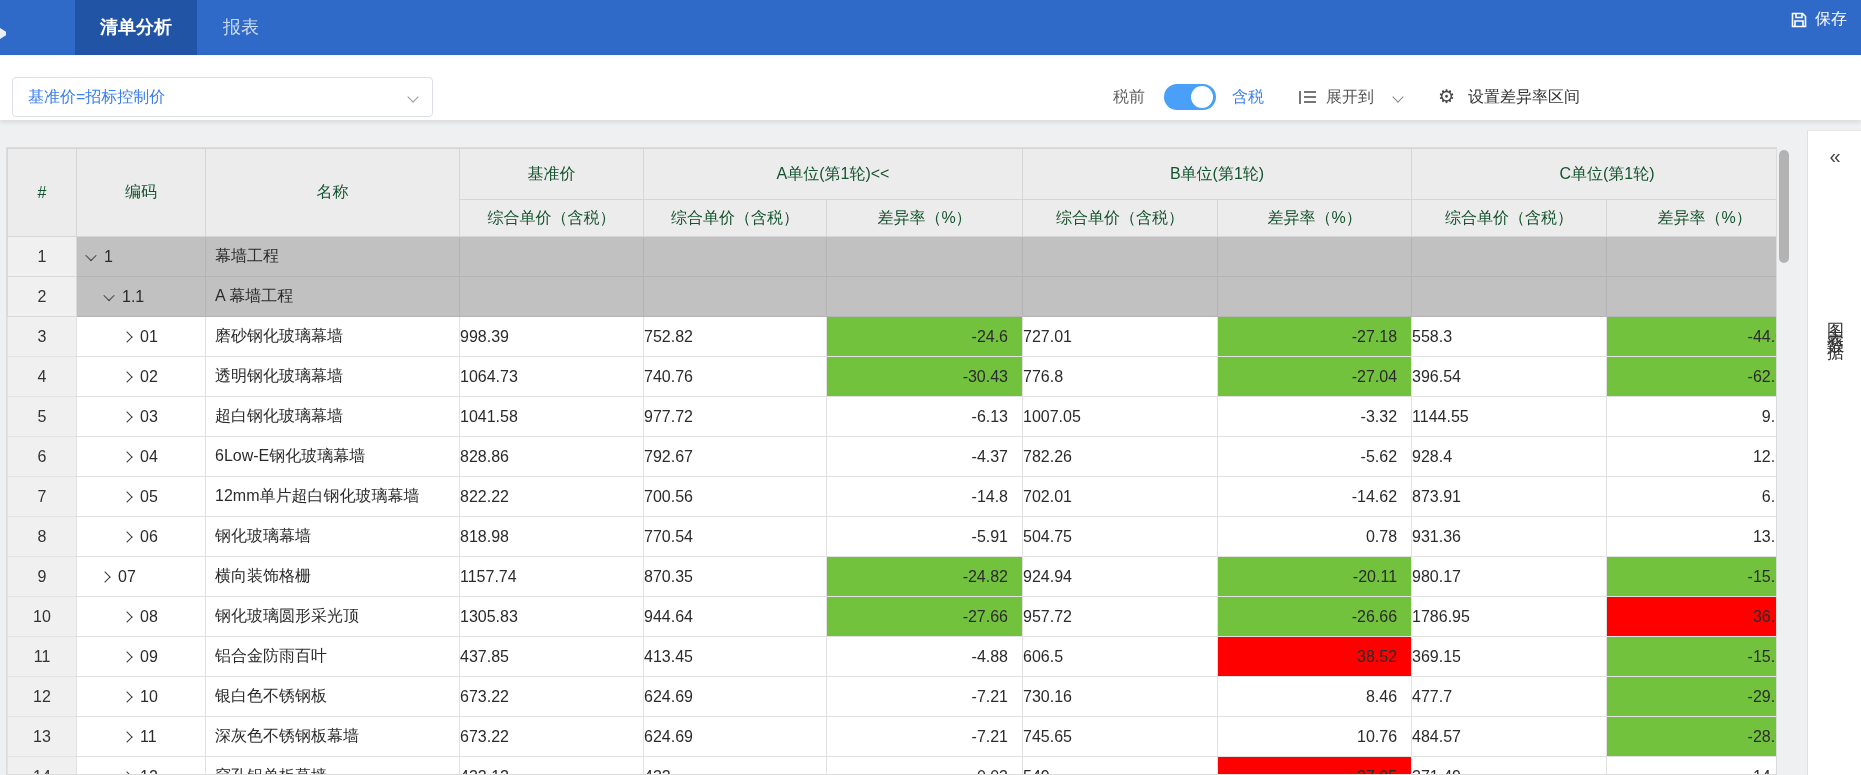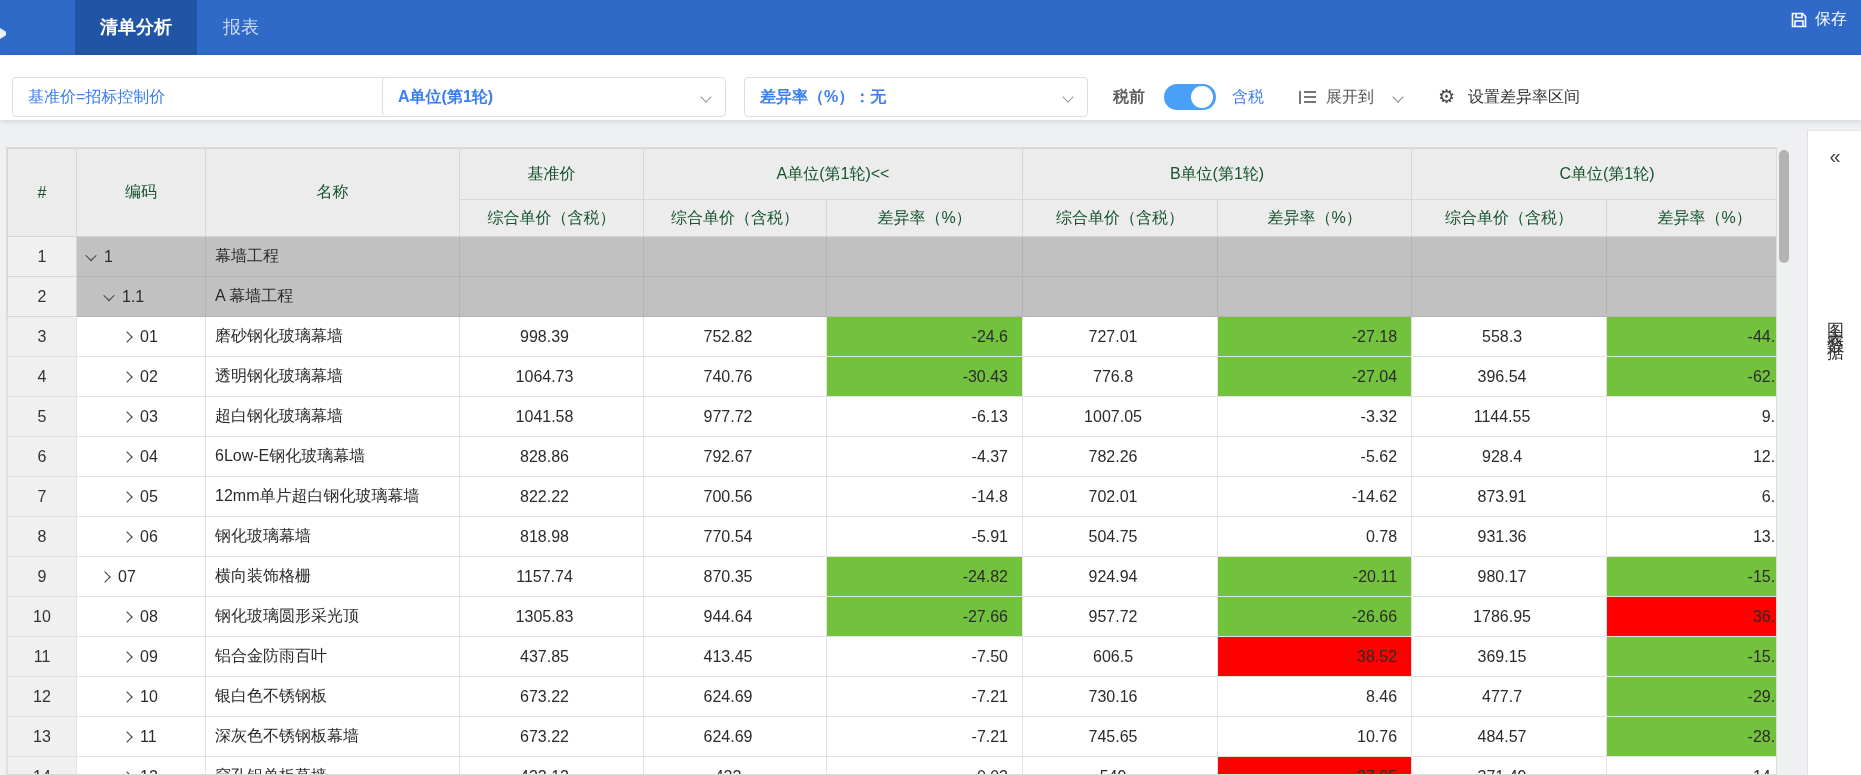--- a/index.html
+++ b/index.html
@@ -23,21 +23,21 @@
     box-shadow:0 2px 5px rgba(0,0,0,.10); z-index:3; }
   .select { position:absolute; top:22px; height:40px; line-height:38px; border:1px solid #dcdfe6;
     border-radius:4px; background:#fff; font-size:16px; color:#3a7ef2; padding:0 34px 0 15px; cursor:pointer; }
   .select.bold { font-weight:bold; }
   .sel-1 { left:12px;  width:421px; }
   .sel-2 { left:382px; width:344px; }
   .sel-3 { left:744px; width:344px; }
   .chev-down { position:absolute; right:15px; top:15px; width:8px; height:8px;
     border-right:1.5px solid #999; border-bottom:1.5px solid #999; transform:rotate(45deg); }
   .tb-label { position:absolute; top:22px; height:40px; line-height:40px; font-size:16px; }
-  .lbl-pretax { left:1113px; color:#5f5f5f;font-weight:bold; }
+  .lbl-pretax { left:1113px; color:#5f5f5f; }
   .toggle { position:absolute; left:1164px; top:29px; width:52px; height:26px; border-radius:13px;
     background:#4aa0f8; cursor:pointer; }
   .toggle .knob { position:absolute; left:27px; top:2px; width:22px; height:22px; border-radius:50%; background:#fff; }
   .lbl-tax { left:1232px; color:#3a7ef2; }
   .expand-ic { position:absolute; left:1299px; top:36px; width:17px; height:13px;
     border-left:2px solid #777; }
   .expand-ic i { position:absolute; left:3px; height:2px; background:#777; display:block; }
   .expand-ic i:nth-child(1){ top:0; width:12px; }
   .expand-ic i:nth-child(2){ top:5px; width:12px; }
   .expand-ic i:nth-child(3){ top:10px; width:12px; }
@@ -49,21 +49,21 @@
 
   
   .table-wrap { position:absolute; left:6px; top:147px; width:1771px; height:628px;
     overflow:hidden; background:#fff; border:1px solid #dcdcdc; }
   table { border-collapse:collapse; table-layout:fixed; width:1795px; font-size:16px; color:#2b2b2b; }
   th { background:#ececec; font-weight:normal; color:#14532d; border:1px solid #d6d6d6; }
   thead tr.grp th { height:51px; }
   thead tr.sub th { height:37px; }
   td { border:1px solid #e2e2e2; height:40px; white-space:nowrap; overflow:hidden; }
   td.num { background:#f0f0f0; text-align:center; color:#333; }
-  td.val { text-align:center; padding-right:14px; }
+  td.val { text-align:left; padding-right:14px; }
   td.diff { text-align:right; padding-right:14px; }
   td.diff.clip { padding-right:18px; }
   td.g { background:#73c23e; }
   td.r { background:#ff0000; }
   tr.group td { background:#c1c1c1; border-color:#b4b4b4; }
   tr.group td.num { background:#f0f0f0; border-color:#d9d9d9; }
   td.code { padding-right:4px; }
   .code-inner { display:flex; align-items:center; gap:9px; }
   .tree-chev { width:8px; height:8px; border-right:1.6px solid #3c3c3c; border-bottom:1.6px solid #3c3c3c;
     flex:none; cursor:pointer; }
@@ -95,28 +95,20 @@
       <path d="M6 2.5 v4 h6 v-4"></path>
       <path d="M5 15.5 v-5.5 h8 v5.5"></path>
     </svg>
     <span>保存</span>
   </div>
 </div>
 
 <div class="toolbar">
   <div class="select sel-1">
     <span>基准价=招标控制价</span>
-    <i class="chev-down"></i>
-  </div>
-  <div class="select sel-2 bold">
-    <span>A单位(第1轮)</span>
-    <i class="chev-down"></i>
-  </div>
-  <div class="select sel-3 bold">
-    <span>差异率（%）：无</span>
     <i class="chev-down"></i>
   </div>
   <div class="tb-label lbl-pretax">税前</div>
   <div class="toggle">
     <div class="knob"></div>
   </div>
   <div class="tb-label lbl-tax">含税</div>
   <div class="expand-ic">
       <i></i>
       <i></i>
@@ -337,21 +329,21 @@
           <td class="num">11</td>
           <td class="code">
             <div class="code-inner" style="padding-left: 46px;">
               <i class="tree-chev right"></i>
               <span>09</span>
             </div>
           </td>
           <td class="name">铝合金防雨百叶</td>
           <td class="val">437.85</td>
           <td class="val">413.45</td>
-          <td class="diff ">-7.50</td>
+          <td class="diff ">-4.88</td>
           <td class="val">606.5</td>
           <td class="diff r">38.52</td>
           <td class="val">369.15</td>
           <td class="diff clip g">-15.6</td>
         </tr>
         <tr>
           <td class="num">12</td>
           <td class="code">
             <div class="code-inner" style="padding-left: 46px;">
               <i class="tree-chev right"></i>

